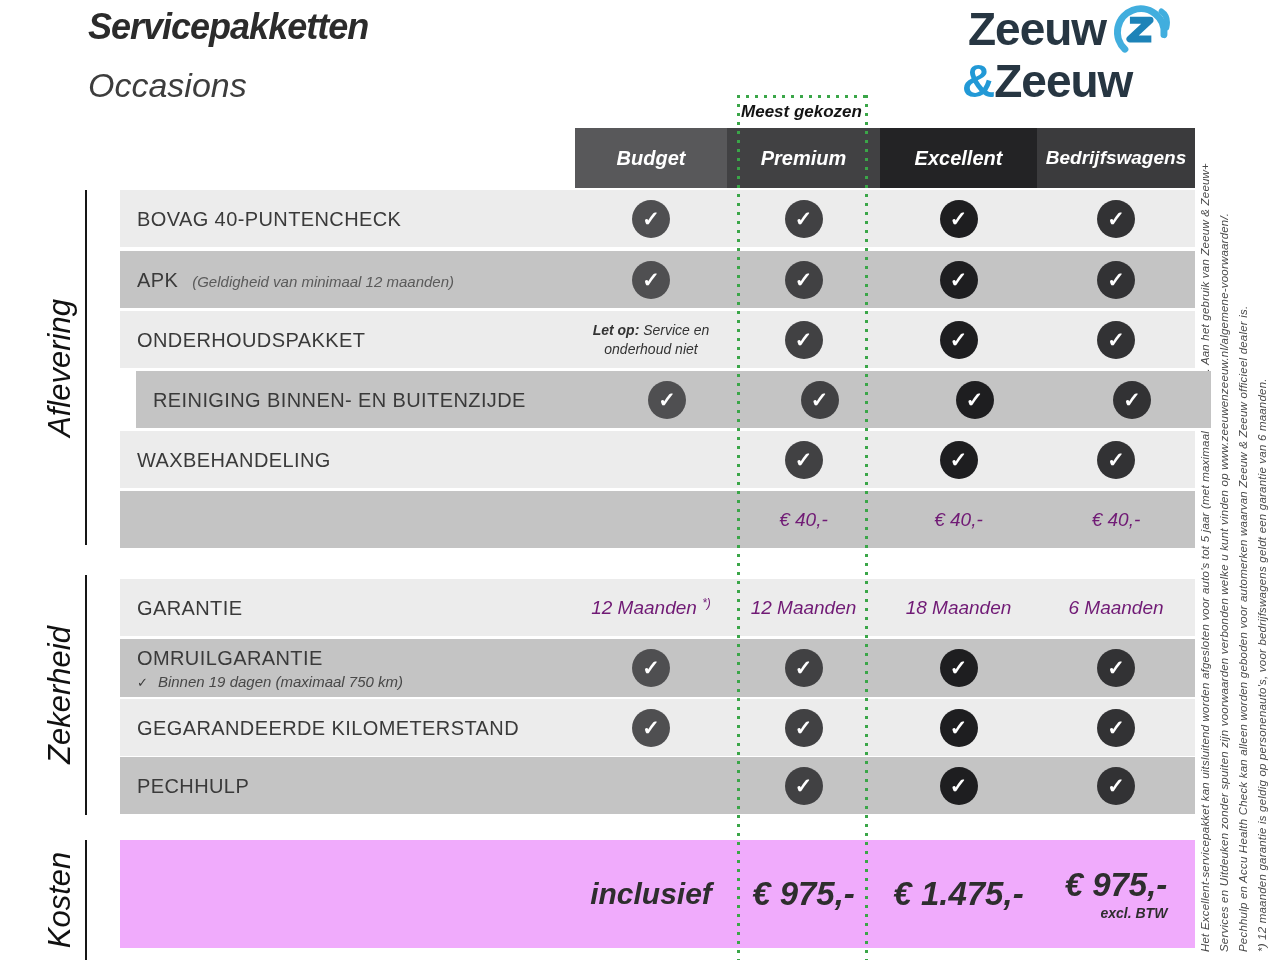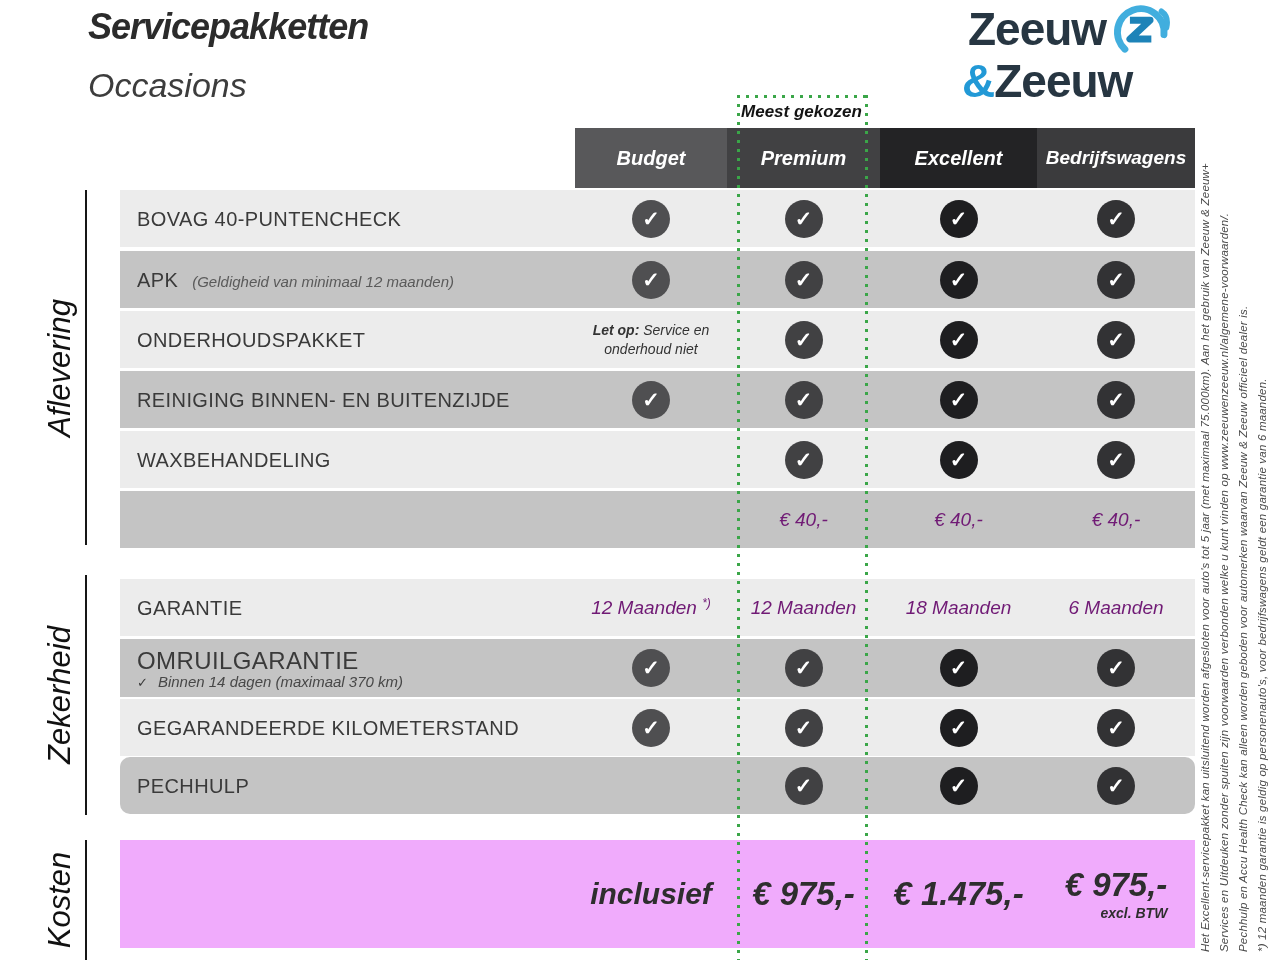--- a/index.html
+++ b/index.html
@@ -36,21 +36,21 @@
   .ch-excellent{left:880px;width:157px;background:#232325;}
   .ch-bedrijf{left:1037px;width:158px;background:#3b3b3d;font-size:19px;}
 
   
   .row{position:absolute;left:120px;width:1075px;height:57px;}
   .light{background:#ececec;}
   .dark{background:#c4c4c4;}
   .row-label{position:absolute;left:17px;top:50%;transform:translateY(-50%);
     font-size:20px;color:#3a3a3a;letter-spacing:.4px;white-space:nowrap;}
   .row-note-inline{font-size:15px;font-style:italic;color:#5a5a5a;letter-spacing:0;margin-left:8px;font-weight:normal;}
-  .two-line .main{position:absolute;left:17px;top:8px;font-size:24px;color:#3a3a3a;letter-spacing:.4px;white-space:nowrap;}
+  .two-line .main{position:absolute;left:17px;top:8px;font-size:20px;color:#3a3a3a;letter-spacing:.4px;white-space:nowrap;}
   .two-line .sub{position:absolute;left:17px;top:34px;font-size:15px;font-style:italic;color:#474747;white-space:nowrap;}
   .sub .tick{font-style:normal;font-size:13px;margin-right:10px;color:#3a3a3a;}
 
   .cell{position:absolute;top:0;height:100%;display:flex;align-items:center;justify-content:center;text-align:center;}
   .c0{left:455px;width:152px;}  
   .c1{left:607px;width:153px;}  
   .c2{left:760px;width:157px;}  
   .c3{left:917px;width:158px;}  
 
   .check{width:38px;height:38px;border-radius:50%;display:flex;align-items:center;justify-content:center;
@@ -171,21 +171,21 @@
         <span class="check k-p">✓</span>
       </div>
     <div class="cell c2">
         <span class="check k-e">✓</span>
       </div>
     <div class="cell c3">
         <span class="check k-w">✓</span>
       </div>
   </div>
 
-  <div class="row dark" style="top:371px;">
+  <div class="row dark" style="top:371px;margin-left:16px;">
     <div class="row-label">REINIGING BINNEN- EN BUITENZIJDE</div>
     <div class="cell c0">
         <span class="check k-b">✓</span>
       </div>
     <div class="cell c1">
         <span class="check k-p">✓</span>
       </div>
     <div class="cell c2">
         <span class="check k-e">✓</span>
       </div>
@@ -233,21 +233,21 @@
     <div class="cell c2">
         <span class="val">18 Maanden</span>
       </div>
     <div class="cell c3">
         <span class="val">6 Maanden</span>
       </div>
   </div>
 
   <div class="row dark two-line" style="top:639px;height:58px;">
     <div class="main">OMRUILGARANTIE</div>
-    <div class="sub"><span class="tick">✓</span><span>Binnen 14 dagen (maximaal 370 km)</span></div>
+    <div class="sub"><span class="tick">✓</span><span>Binnen 19 dagen (maximaal 750 km)</span></div>
     <div class="cell c0">
         <span class="check k-b">✓</span>
       </div>
     <div class="cell c1">
         <span class="check k-p">✓</span>
       </div>
     <div class="cell c2">
         <span class="check k-e">✓</span>
       </div>
     <div class="cell c3">
@@ -264,21 +264,21 @@
         <span class="check k-p">✓</span>
       </div>
     <div class="cell c2">
         <span class="check k-e">✓</span>
       </div>
     <div class="cell c3">
         <span class="check k-w">✓</span>
       </div>
   </div>
 
-  <div class="row dark" style="top:757px;border-radius:10px;">
+  <div class="row dark" style="top:757px;">
     <div class="row-label">PECHHULP</div>
     <div class="cell c1">
         <span class="check k-p">✓</span>
       </div>
     <div class="cell c2">
         <span class="check k-e">✓</span>
       </div>
     <div class="cell c3">
         <span class="check k-w">✓</span>
       </div>

